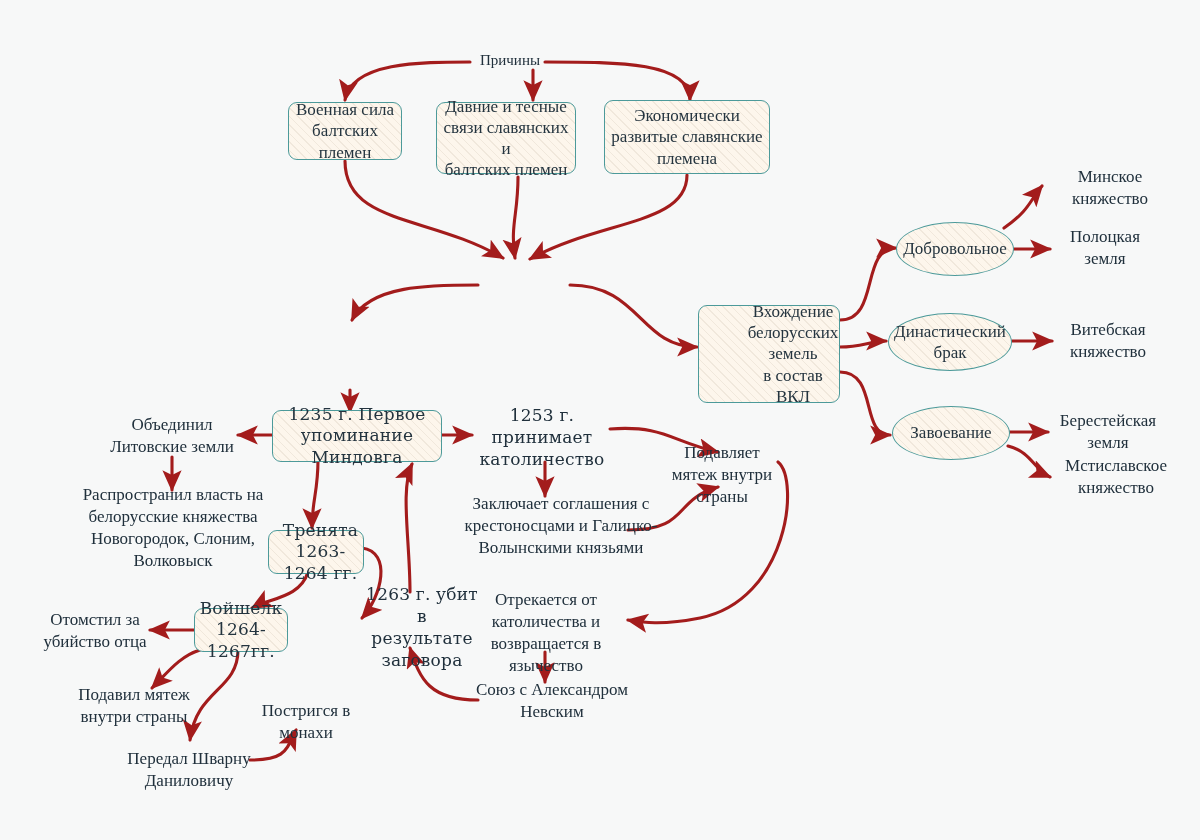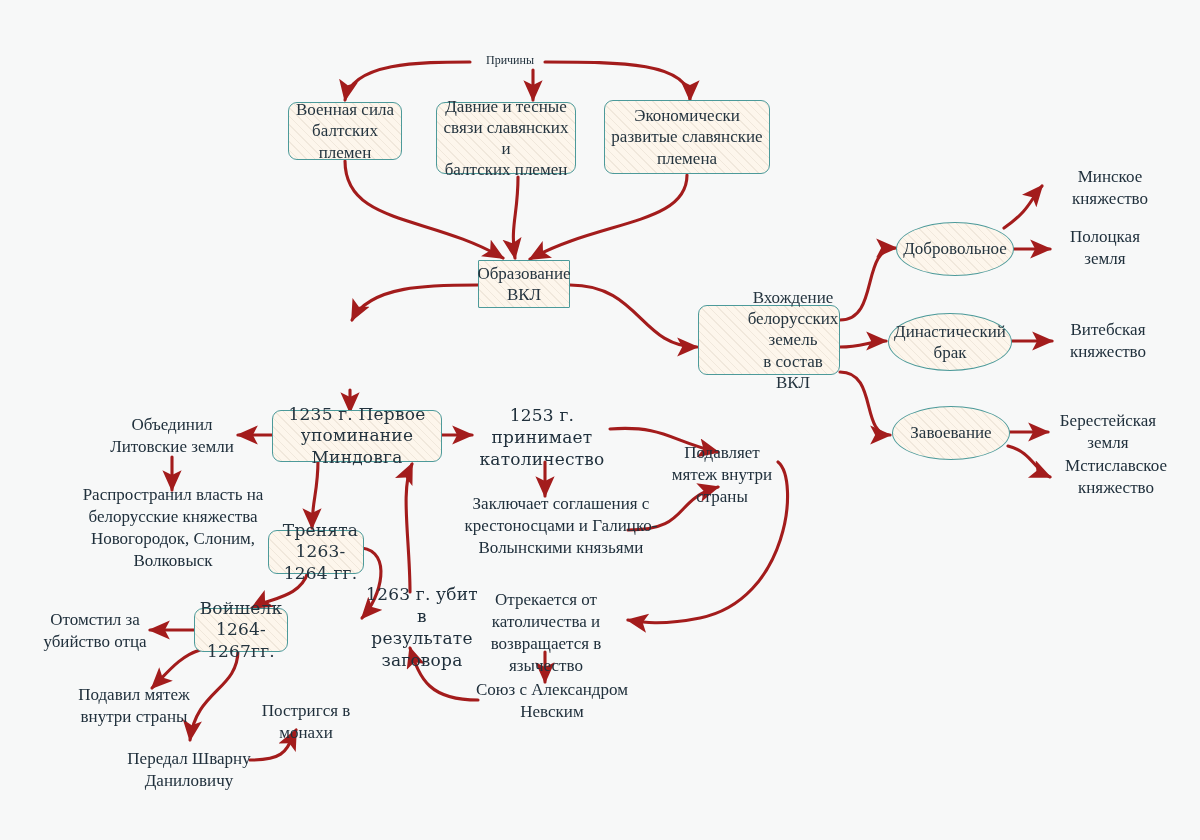--- a/index.html
+++ b/index.html
@@ -35,21 +35,21 @@
 
   
   .label{
     position:absolute;
     box-sizing:border-box;
     display:flex;align-items:center;justify-content:center;
     text-align:center;
     color:#20303c;
     line-height:1.30;
   }
-  .lbl-title{font-size:12px;}
+  .lbl-title{font-size:15px;}
   .fs13{font-size:17px;}
 
   
   .yr{font-family:"DejaVu Serif",serif;letter-spacing:.2px;}
 </style>
 </head>
 <body style="background: rgb(247, 248, 248);">
 
 <div id="canvas">
 
@@ -130,24 +130,21 @@
   <div class="node round" style="left:288px;top:102px;width:114px;height:58px;">
     <span class="inner fs13">Военная сила<br>балтских племен</span>
   </div>
   <div class="node round" style="left:436px;top:102px;width:140px;height:72px;">
     <span class="inner fs13">Давние и тесные<br>связи славянских и<br>балтских племен</span>
   </div>
   <div class="node round" style="left:604px;top:100px;width:166px;height:74px;">
     <span class="inner fs13">Экономически<br>развитые славянские<br>племена</span>
   </div>
 
-  <div class="node rect" style="left:478px;top:260px;width:92px;height:48px;">
-    <span class="inner fs13">Образование<br>ВКЛ</span>
-  </div>
-  <div class="node round" style="left:698px;top:305px;width:142px;height:70px;padding-left:48px;">
+  <div class="node round" style="left:698px;top:305px;width:142px;height:98px;padding-left:48px;">
     <span class="inner fs13">Вхождение<br>белорусских земель<br>в состав ВКЛ</span>
   </div>
 
   <div class="node ellipse" style="left:896px;top:222px;width:118px;height:54px;">
     <span class="inner fs13">Добровольное</span>
   </div>
   <div class="node ellipse" style="left:888px;top:313px;width:124px;height:58px;">
     <span class="inner fs13">Династический<br>брак</span>
   </div>
   <div class="node ellipse" style="left:892px;top:406px;width:118px;height:54px;">

